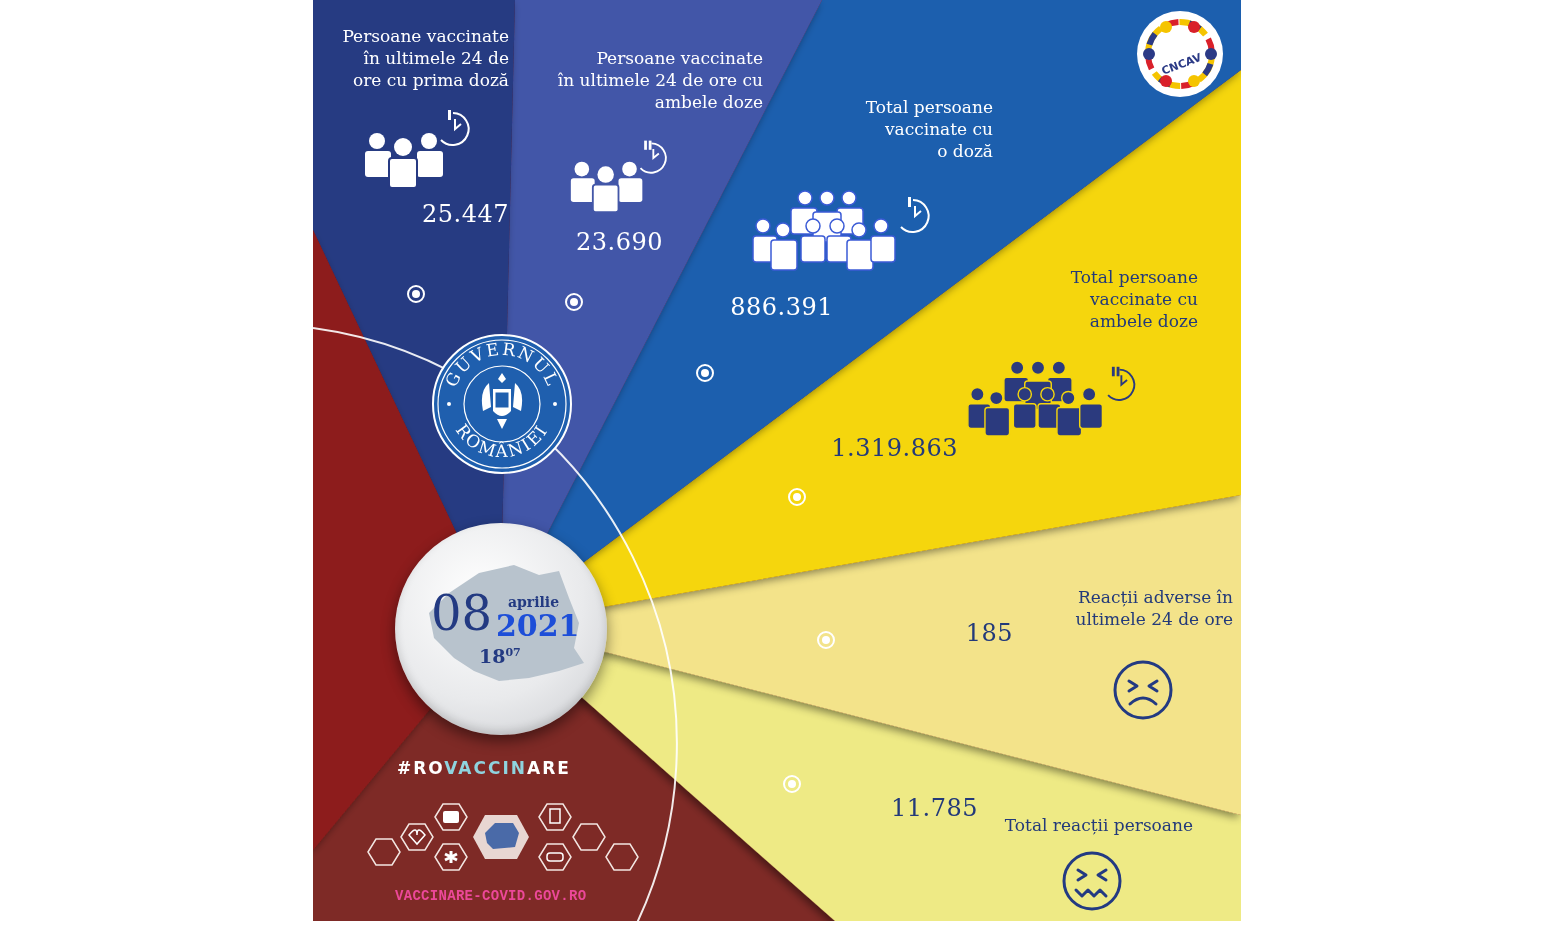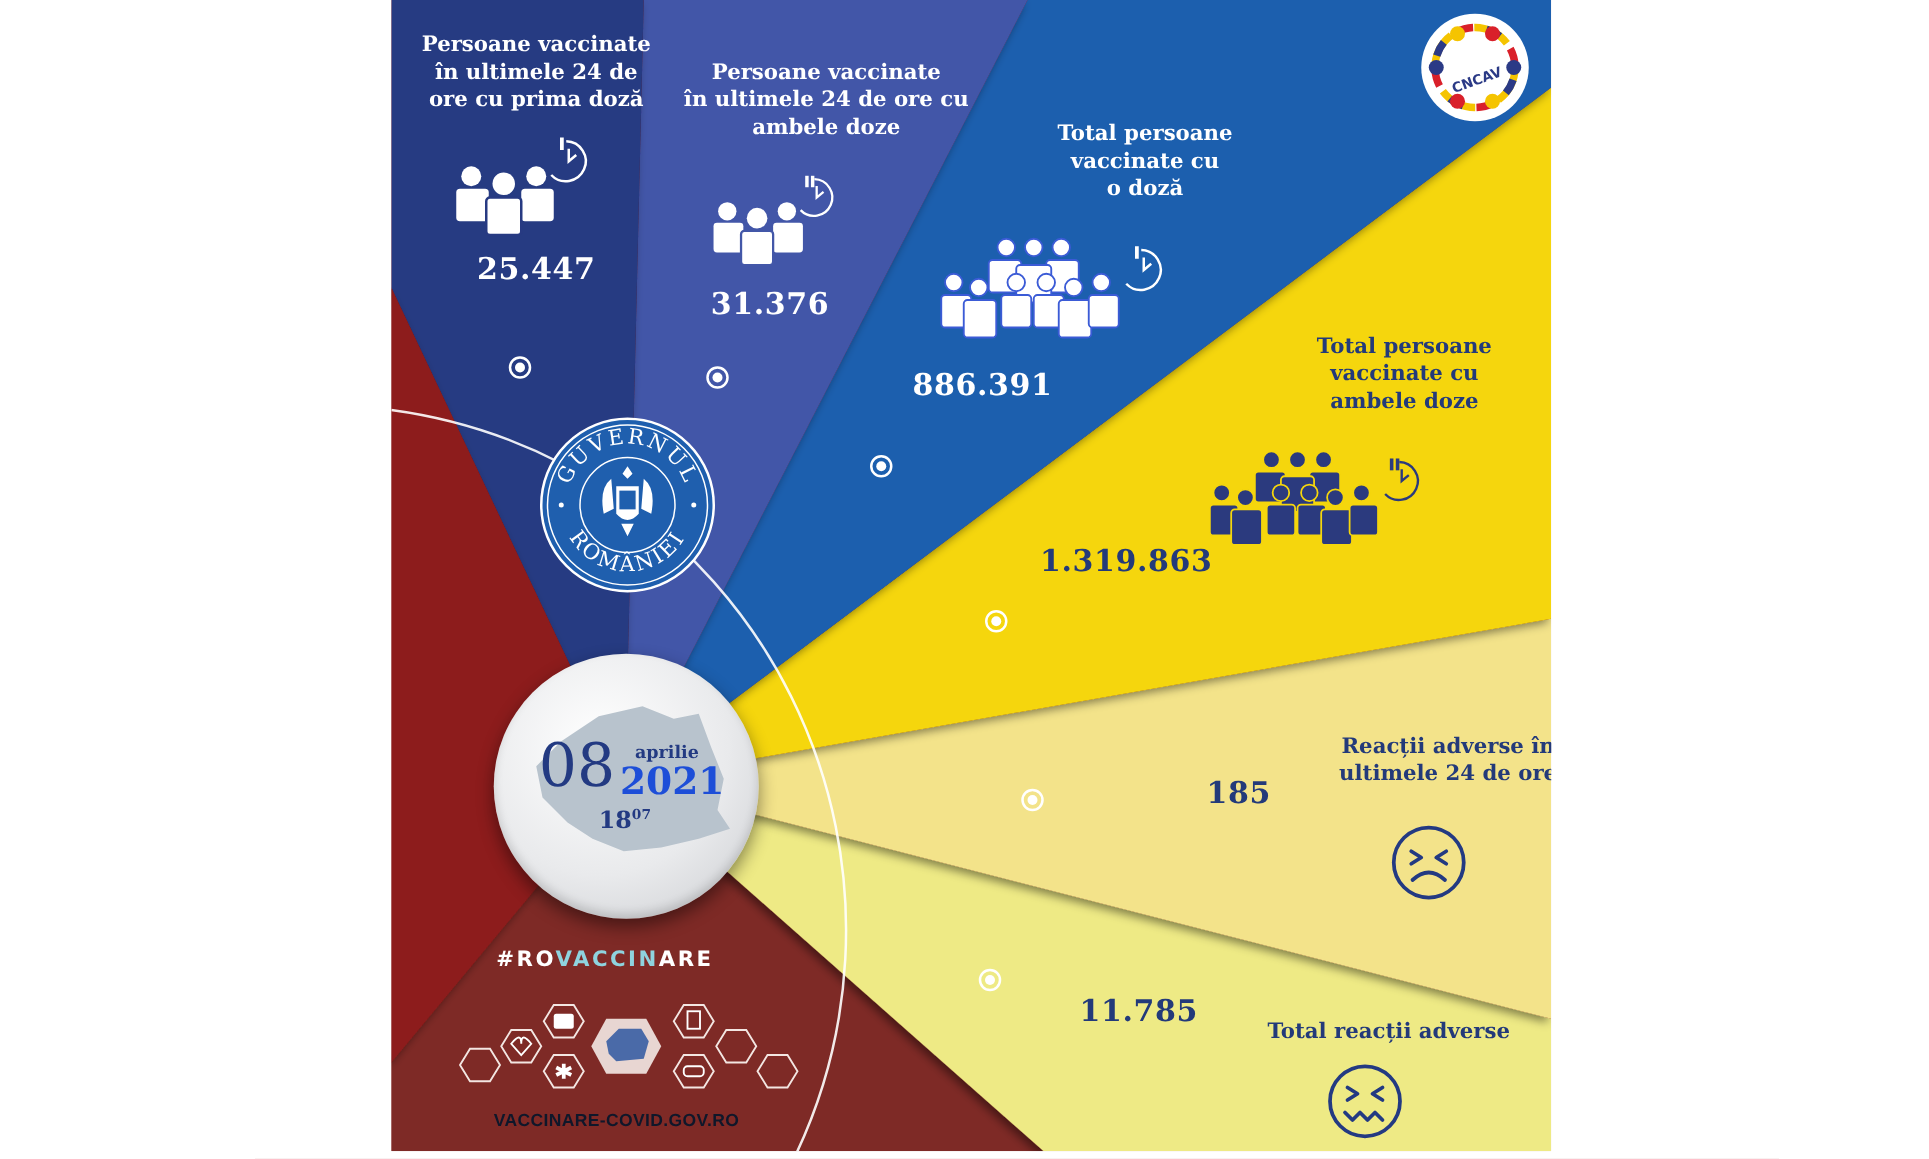--- a/index.html
+++ b/index.html
@@ -1,35 +1,35 @@
 <!DOCTYPE html>
 <html><head>
 <meta charset="utf-8">
 <style>
   html,body{margin:0;padding:0;background:#ffffff;}
   body{width:1543px;height:927px;position:relative;overflow:hidden;font-family:"DejaVu Serif","Liberation Serif",serif;}
   #canvas{position:absolute;left:313px;top:0;width:928px;height:921px;overflow:hidden;}
   #bg{position:absolute;left:0;top:0;width:928px;height:921px;}
-  .txt{position:absolute;font-weight:bold;text-align:center;line-height:1.3;padding-left:18px;}
+  .txt{position:absolute;font-weight:normal;text-align:right;line-height:1.3;}
   .w{color:#ffffff;}
   .n{color:#233a7a;}
   .lbl{font-size:17px;}
   .num{font-size:24px;letter-spacing:0.5px;}
   .ico{position:absolute;}
   #date-disc{position:absolute;left:82px;top:523px;width:212px;height:212px;border-radius:50%;
     background:radial-gradient(circle at 40% 35%,#ffffff 0%,#e9eaec 55%,#c9cbcf 100%);
     box-shadow:0 6px 14px rgba(0,0,0,0.45), inset 0 -4px 8px rgba(0,0,0,0.15);}
   #date-day{position:absolute;left:118px;top:585px;font-size:48px;font-weight:normal;color:#233a82;}
   #date-month{position:absolute;left:195px;top:594px;font-size:14px;font-weight:bold;color:#233a82;}
   #date-year{position:absolute;left:183px;top:608px;font-size:30px;font-weight:bold;color:#1d4ed8;}
   #date-hour{position:absolute;left:166px;top:645px;font-size:19px;font-weight:bold;color:#233a82;}
   #date-hour sup{font-size:11px;}
   #hashtag{position:absolute;left:84px;top:758px;font-family:"DejaVu Sans","Liberation Sans",sans-serif;font-size:17px;font-weight:bold;letter-spacing:2px;color:#ffffff;}
   #hashtag .hl{color:#8fd3de;}
-  #website{position:absolute;left:82px;top:888px;font-family:Liberation Sans, sans-serif;font-size:14px;font-weight:bold;color:#0f172a;letter-spacing:0.3px;}
+  #website{position:absolute;left:82px;top:888px;font-family:Liberation Mono, monospace;font-size:14px;font-weight:bold;color:#ec4899;letter-spacing:0.3px;}
 </style>
 </head>
 <body>
 
 <div id="canvas">
 
   <svg id="bg" viewBox="0 0 928 921">
     <defs>
       <filter id="sh" x="-10%" y="-10%" width="120%" height="120%">
         <feDropShadow dx="-3" dy="3" stdDeviation="4" flood-color="#000" flood-opacity="0.45"></feDropShadow>
@@ -145,21 +145,21 @@
       <circle cx="40" cy="42" r="9"></circle>
         <rect x="26" y="53" width="28" height="30" rx="3" stroke="#4357a8" stroke-width="2"></rect>
     </g>
     <g fill="none" stroke="#ffffff" stroke-width="2">
       <path d="M 90 8 A 16 16 0 1 1 78 35"></path>
         <path d="M 92 14 v10 l6 -5"></path>
     </g>
     <rect x="82" y="5" width="3" height="10" fill="#fff"></rect>
       <rect x="87" y="5" width="3" height="10" fill="#fff"></rect>
   </svg>
-  <div class="txt w num" style="left:220px;top:227px;width:130px;">31.376</div>
+  <div class="txt w num" style="left:220px;top:227px;width:130px;">23.690</div>
 
   <div class="txt w lbl" style="left:490px;top:96px;width:190px;">
     <div>Total persoane</div>
     <div>vaccinate cu</div>
     <div>o doză</div>
   </div>
   <svg class="ico" style="left:438px;top:188px;" width="190" height="86" viewBox="0 0 190 86">
     <g fill="#ffffff" stroke="#3b5bd6" stroke-width="1.5">
       <circle cx="54" cy="10" r="7"></circle>
         <circle cx="76" cy="10" r="7"></circle>
@@ -227,21 +227,21 @@
     <div>Reacții adverse în</div>
     <div>ultimele 24 de ore</div>
   </div>
   <div class="txt n num" style="left:620px;top:618px;width:80px;">185</div>
   <svg class="ico" style="left:799px;top:659px;" width="62" height="62" viewBox="0 0 62 62">
     <circle cx="31" cy="31" r="28" fill="none" stroke="#233a82" stroke-width="3"></circle>
     <path d="M17 22 l8 5 -8 5 M45 22 l-8 5 8 5 M18 45 q13 -12 26 0" fill="none" stroke="#233a82" stroke-width="3" stroke-linecap="round" stroke-linejoin="round"></path>
   </svg>
 
   <div class="txt n num" style="left:495px;top:793px;width:170px;">11.785</div>
-  <div class="txt n lbl" style="left:680px;top:814px;width:200px;">Total reacții adverse</div>
+  <div class="txt n lbl" style="left:680px;top:814px;width:200px;">Total reacții persoane</div>
   <svg class="ico" style="left:748px;top:850px;" width="62" height="62" viewBox="0 0 62 62">
     <circle cx="31" cy="31" r="28" fill="none" stroke="#233a82" stroke-width="3"></circle>
     <path d="M17 20 l8 5 -8 5 M45 20 l-8 5 8 5 M15 40 l6 6 6 -6 6 6 6 -6 6 6" fill="none" stroke="#233a82" stroke-width="3" stroke-linecap="round" stroke-linejoin="round"></path>
   </svg>
 
   <div id="date-disc">
     <svg style="position:absolute;left:24px;top:30px;" width="170" height="150" viewBox="0 0 170 150">
       <path d="M30 40 L60 20 L95 12 L120 22 L140 18 L150 45 L160 70 L155 95 L165 110 L140 118 L110 125 L80 128 L55 118 L35 105 L15 85 L10 60 Z" fill="#b8c3cd"></path>
     </svg>
   </div>

